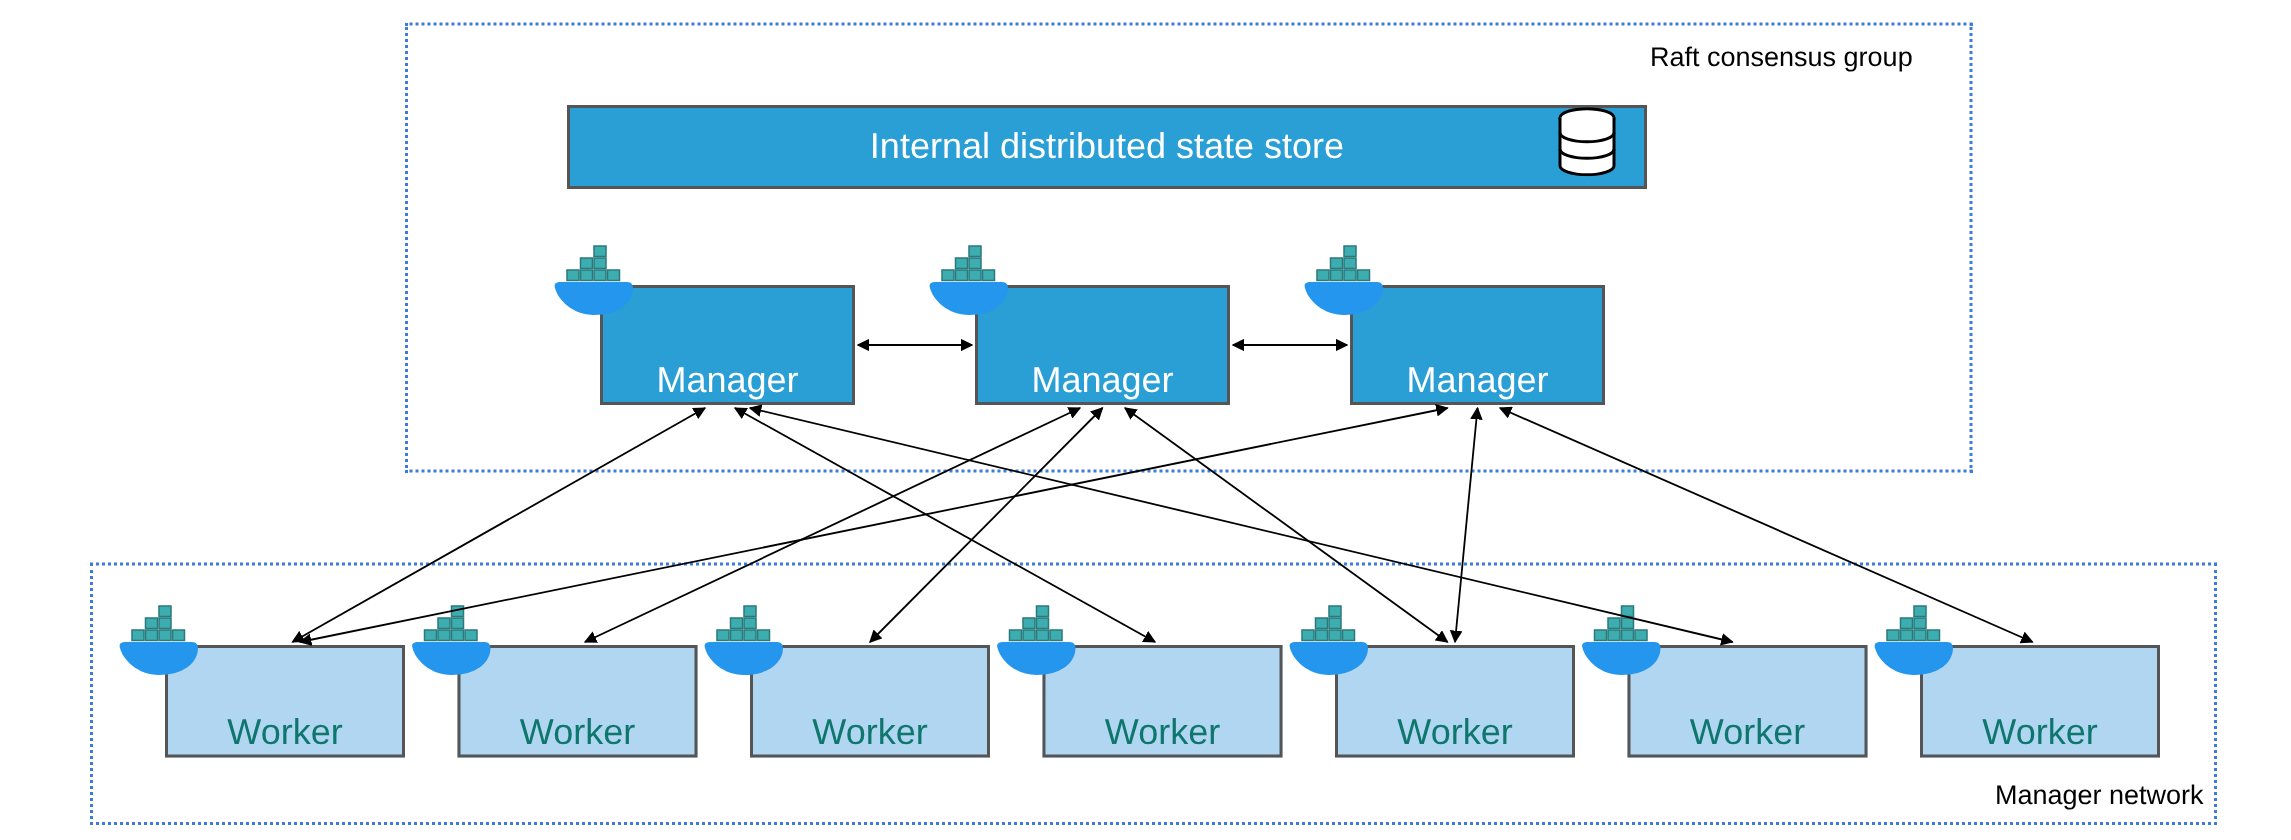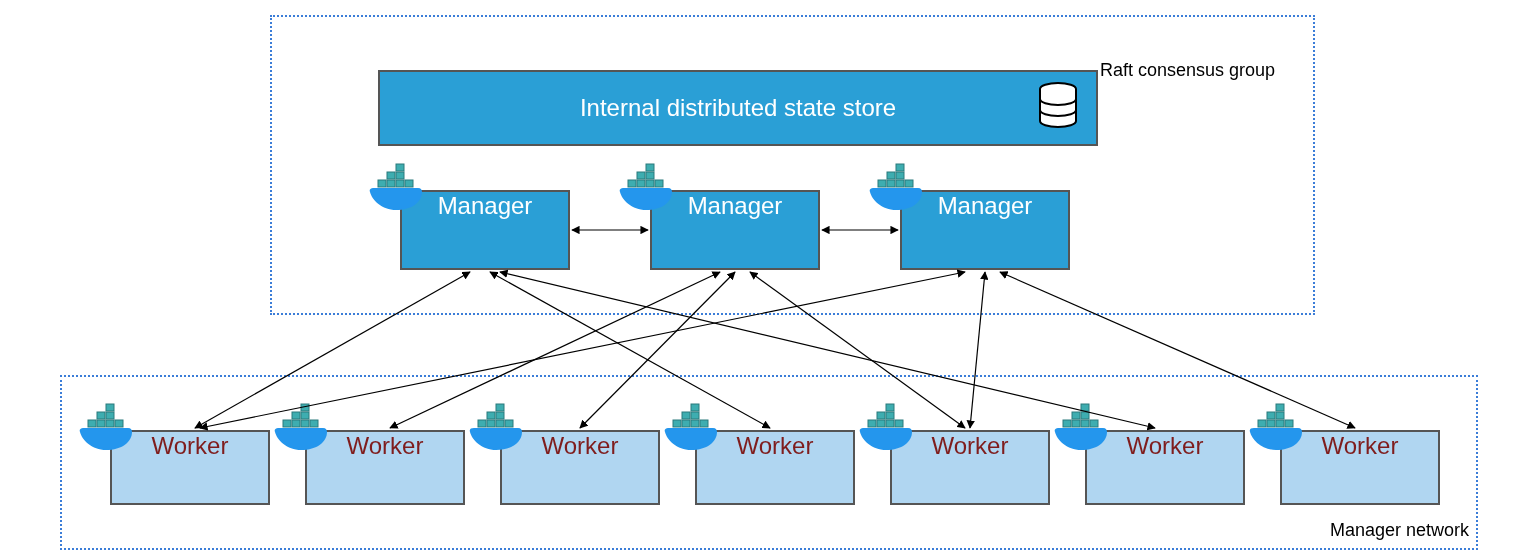--- a/index.html
+++ b/index.html
@@ -32,46 +32,46 @@
   .db-icon {
     position: absolute;
     right: 18px;
     top: 50%;
     transform: translateY(-50%);
   }
   .node-box {
     position: absolute;
     border: 2px solid #555;
     display: flex;
-    align-items: flex-start;
+    align-items: flex-end;
     justify-content: center;
     font-size: 24px;
   }
   .manager { background: #2a9fd6; color: #fff; }
-  .worker  { background: #b0d6f1; color: #7f1d1d; }
+  .worker  { background: #b0d6f1; color: #0f766e; }
   .docker-icon {
     position: absolute;
     left: -34px;
     top: -30px;
   }
   svg.arrows {
     position: absolute;
     left: 0; top: 0;
     width: 1527px;
     height: 560px;
     pointer-events: none;
   }
 </style>
 </head>
 <body>
 
 <div class="dotted-box" style="left:270px; top:15px; width:1045px; height:300px;"></div>
-<div class="box-label" style="left:1100px; top:28px;margin-top:32px;">Raft consensus group</div>
-
-<div class="state-store" style="left:378px; top:70px; width:720px; height:76px;">
+<div class="box-label" style="left:1100px; top:28px;">Raft consensus group</div>
+
+<div class="state-store" style="left:378px; top:70px; width:720px; height:56px;">
   <span>Internal distributed state store</span>
   <span class="db-icon">
     <svg width="40" height="46" viewBox="0 0 40 46">
       <ellipse cx="20" cy="7" rx="18" ry="6" fill="#fff" stroke="#000" stroke-width="2"></ellipse>
       <path d="M2 7 v32 a18 6 0 0 0 36 0 V7" fill="#fff" stroke="#000" stroke-width="2"></path>
       <path d="M2 17 a18 6 0 0 0 36 0" fill="none" stroke="#000" stroke-width="2"></path>
       <path d="M2 28 a18 6 0 0 0 36 0" fill="none" stroke="#000" stroke-width="2"></path>
     </svg>
   </span>
 </div>

